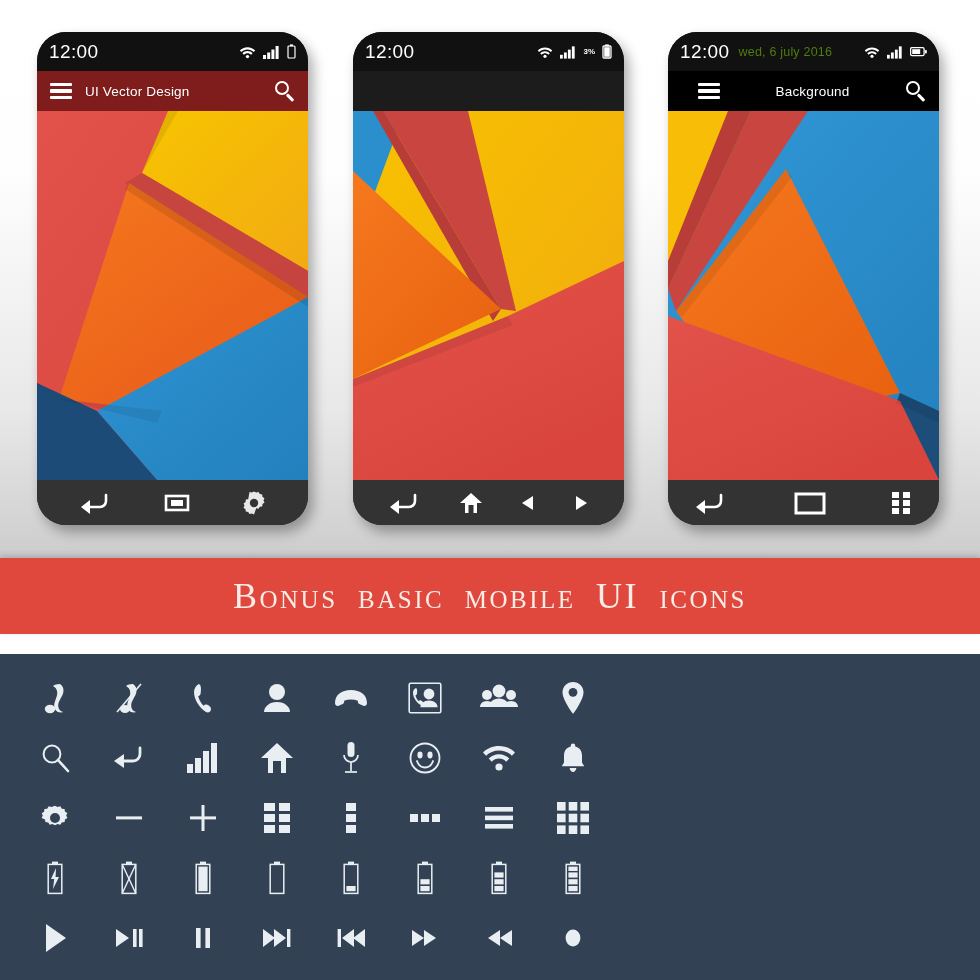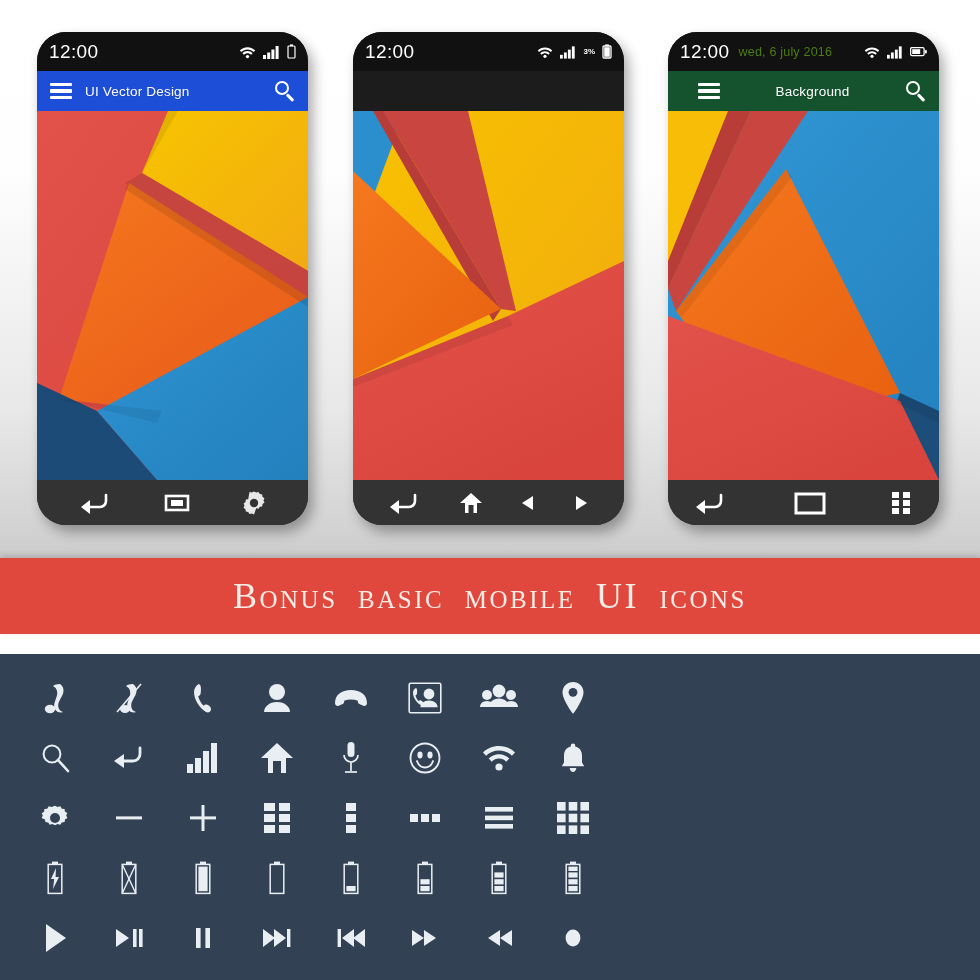--- a/index.html
+++ b/index.html
@@ -43,23 +43,23 @@
   .appbar {
     position: relative; height: 40px; display:flex; align-items:center;
     padding: 0 13px; z-index: 6;
   }
   .appbar .title {
     flex: 1; text-align: center; color: #ffffff;
     font-size: 13.5px; letter-spacing: .2px; font-weight: 400;
     text-shadow: 0 1px 1px rgba(0,0,0,.14);
   }
   #phone-1 .appbar .title { text-align: left; padding-left: 13px; }
-  .bar-red    { background: #1d4ed8; }
+  .bar-red    { background: #7f1d1d; }
   .bar-yellow { background: #f5b912; }
-  .bar-blue   { background: #14532d; padding-left: 30px; }
+  .bar-blue   { background: #000000; padding-left: 30px; }
 
   .hamb { width: 22px; height: 16px; display:flex; flex-direction:column; justify-content:space-between; }
   .hamb i { display:block; height:3.4px; background:#fff; border-radius:1px; }
 
   .mag { width: 21px; height: 21px; position: relative; }
   .mag .ring { position:absolute; left:1px; top:0; width:14px; height:14px;
     border:2.6px solid #fff; border-radius:50%; }
   .mag .hndl { position:absolute; left:12.5px; top:12.5px; width:8.5px; height:2.7px;
     background:#fff; transform: rotate(45deg); transform-origin: left center; border-radius:1px;}
 

